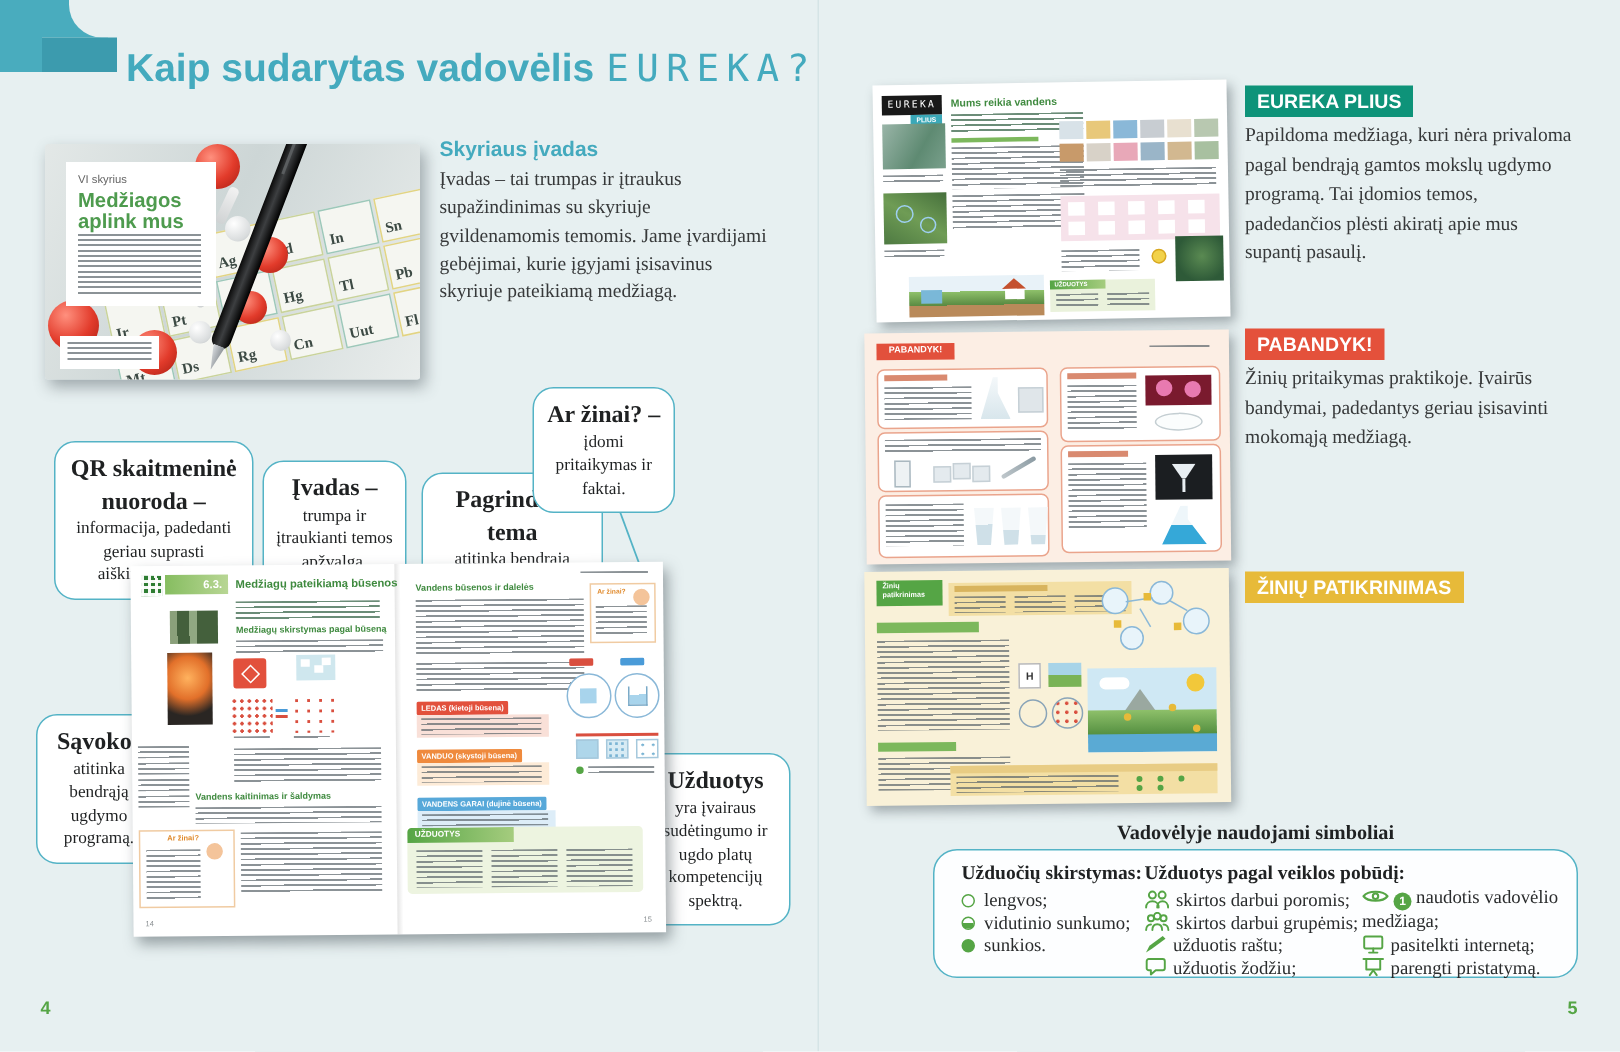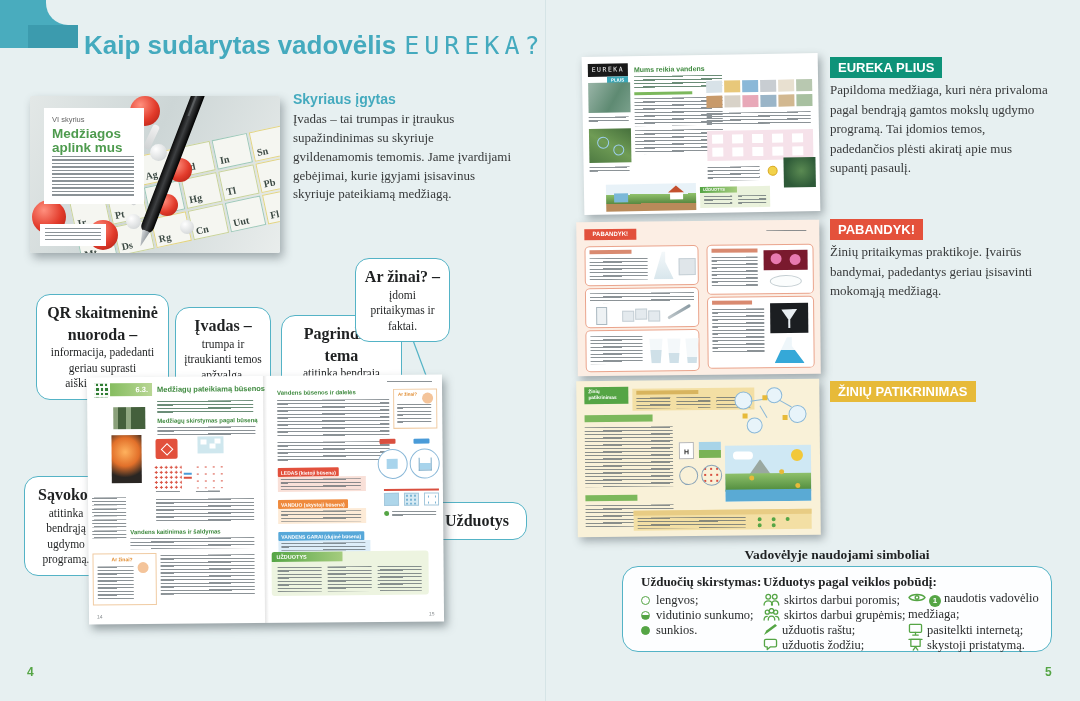--- a/index.html
+++ b/index.html
@@ -163,21 +163,21 @@
     <div class="abs card">
       <div class="k">VI skyrius</div>
       <div class="t">Medžiagos aplink mus</div>
       <i class="st" style="left:8px;top:48px;width:82px;height:40px;"></i>
     </div>
     <div class="abs card2">
       <i class="st" style="left:5px;top:4px;width:56px;height:14px;"></i>
     </div>
   </div>
 
-  <div class="abs sec-h">Skyriaus įgytas</div>
+  <div class="abs sec-h">Skyriaus įvadas</div>
   <div class="abs sec-b">Įvadas – tai trumpas ir įtraukus supažindinimas su skyriuje gvildenamomis temomis. Jame įvardijami gebėjimai, kurie įgyjami įsisavinus skyriuje pateikiamą medžiagą.</div>
 
   <svg class="abs overlay" width="1080" height="701">
     <line x1="101" y1="362" x2="116" y2="391"></line>
     <line x1="222" y1="365" x2="247" y2="409"></line>
     <line x1="330" y1="371" x2="272" y2="394"></line>
     <line x1="404" y1="316" x2="434" y2="397"></line>
     <line x1="386" y1="316" x2="248" y2="540"></line>
     <line x1="108" y1="512" x2="126" y2="498"></line>
     <line x1="427" y1="560" x2="404" y2="570"></line>
@@ -198,20 +198,21 @@
   <div class="bub" style="left:355px;top:258px;width:95px;">
     <div class="bt">Ar žinai? –</div>
     <div>įdomi pritaikymas ir faktai.</div>
   </div>
   <div class="bub" style="left:24px;top:476px;width:84px;">
     <div class="bt">Sąvokos</div>
     <div>atitinka bendrąją ugdymo programą.</div>
   </div>
   <div class="bub" style="left:427px;top:502px;width:100px;">
     <div class="bt">Užduotys</div>
+    <div>yra įvairaus sudėtingumo ir ugdo platų kompetencijų spektrą.</div>
   </div>
 
   <div class="abs lesson">
     <div class="abs fold"></div>
 
     <div class="abs qr"></div>
     <div class="abs gbar">6.3.</div>
     <div class="abs ltitle">Medžiagų pateikiamą būsenos</div>
     <i class="stg" style="left:70px;top:24px;width:96px;height:13px;"></i>
     <div class="abs" style="left:26px;top:30px;width:32px;height:22px;background:linear-gradient(90deg,#8aa07a 0 5px,#44603c 5px 13px,#90a882 13px 18px,#44603c 18px);"></div>
@@ -509,20 +510,20 @@
           </g>
         </svg><span>pasitelkti internetą;</span>
     </div>
     <div class="symi" style="left:285px;top:71px;">
       <svg width="15" height="13" viewBox="0 0 16 14">
           <g class="gs">
             <path d="M1 1.5h14"></path>
             <rect x="3" y="1.5" width="10" height="7.5"></rect>
             <path d="M5.5 13L8 9.5 10.5 13"></path>
           </g>
-        </svg><span>skystoji pristatymą.</span>
+        </svg><span>parengti pristatymą.</span>
     </div>
   </div>
 
   <div class="pnum" style="left:27px;top:665px;">4</div>
   <div class="pnum" style="left:1045px;top:665px;">5</div>
 
 </div>
 
 </body></html>

